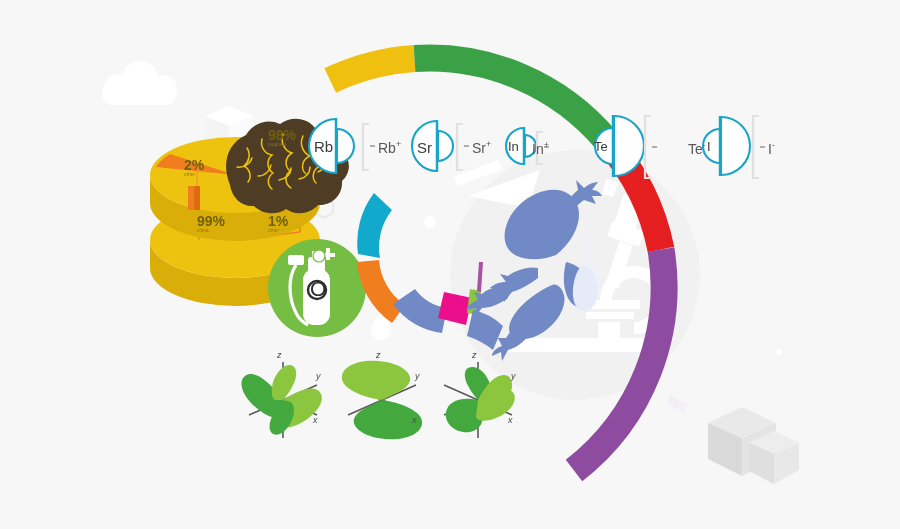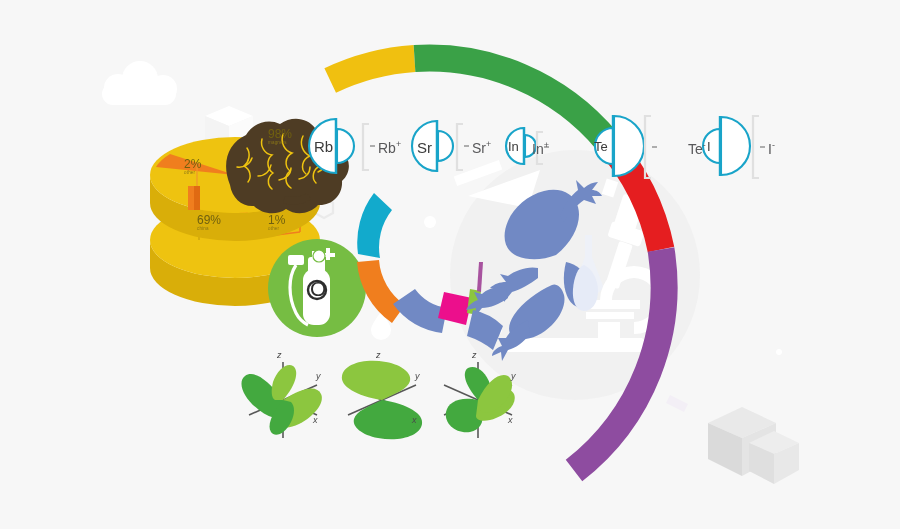--- a/index.html
+++ b/index.html
@@ -29,21 +29,21 @@
   .ion-sym sup{font-size:9px;vertical-align:super;}
 
   
   .pct{
     position:absolute;
     font-family:"Liberation Sans", sans-serif;
     color:#6d5a10;
     line-height:1;
     white-space:nowrap;
   }
-  .pct .num{display:block;font-size:12px;font-weight:normal;color:#70600f;text-align:center;}
+  .pct .num{display:block;font-size:14px;font-weight:bold;color:#70600f;text-align:center;}
   .pct .cap{display:block;font-size:4.5px;color:#8a7616;margin-top:1px;letter-spacing:.2px;}
 
   
   .ax{
     position:absolute;
     font-size:9px;color:#4a4a4a;
     font-family:"Liberation Sans", sans-serif;
     font-style:italic;
   }
   .o-letter{
@@ -173,21 +173,21 @@
 
   <div class="pct" style="left:184px;top:158px;">
     <span class="num">2%</span>
     <span class="cap">other</span>
   </div>
   <div class="pct" style="left:268px;top:128px;">
     <span class="num">98%</span>
     <span class="cap">magnets</span>
   </div>
   <div class="pct" style="left:197px;top:214px;">
-    <span class="num">69%</span>
+    <span class="num">99%</span>
     <span class="cap">china</span>
   </div>
   <div class="pct" style="left:268px;top:214px;">
     <span class="num">1%</span>
     <span class="cap">other</span>
   </div>
 
   <svg width="900" height="529">
     <circle cx="317" cy="288" r="49" fill="#76bd43"></circle>
     <g fill="#ffffff">

